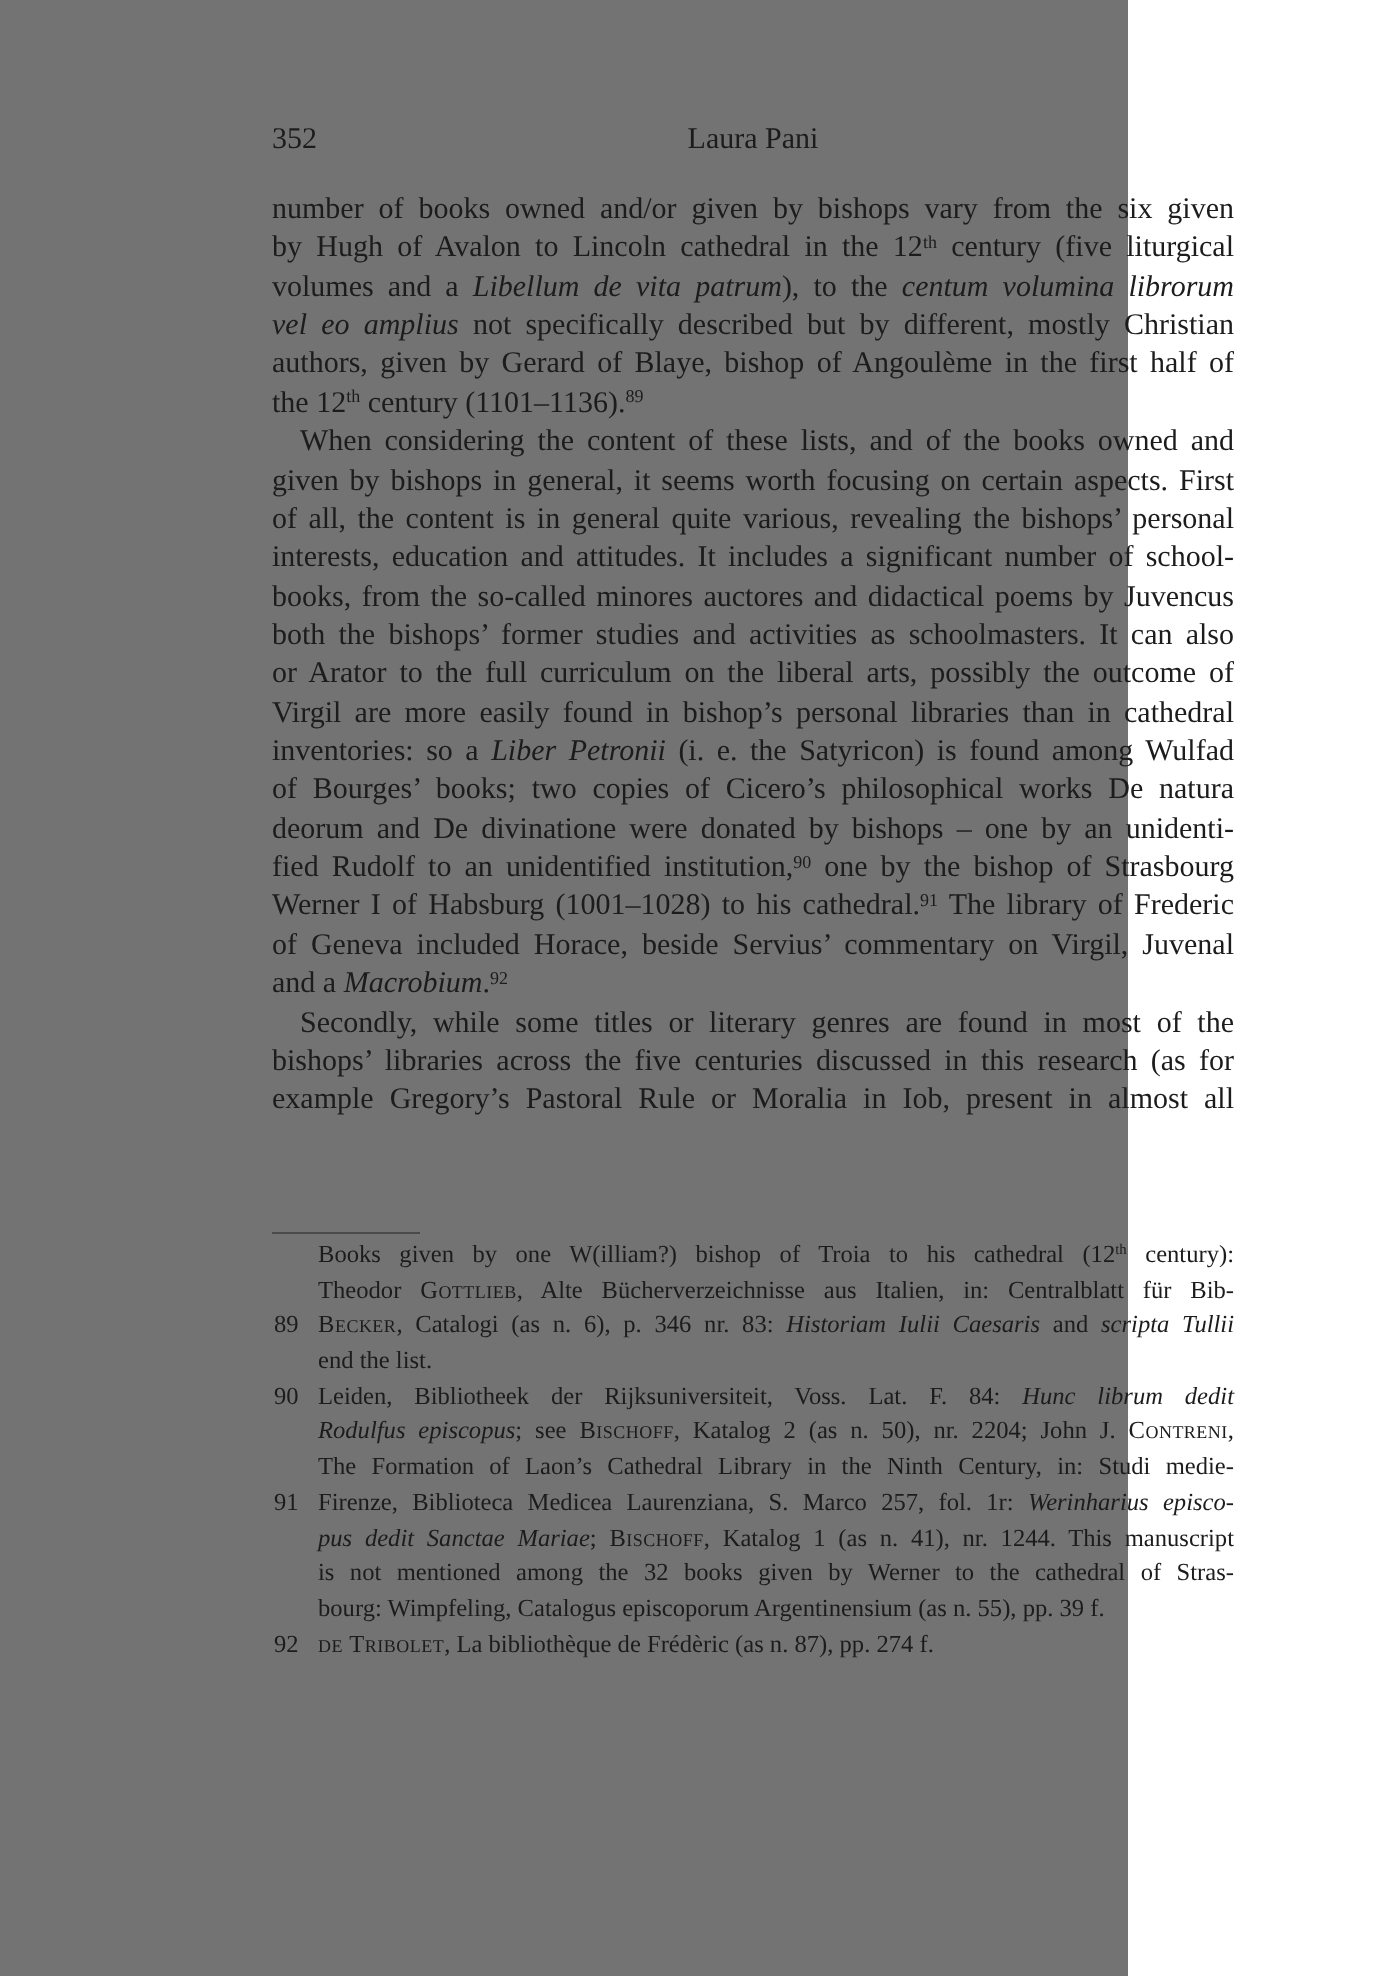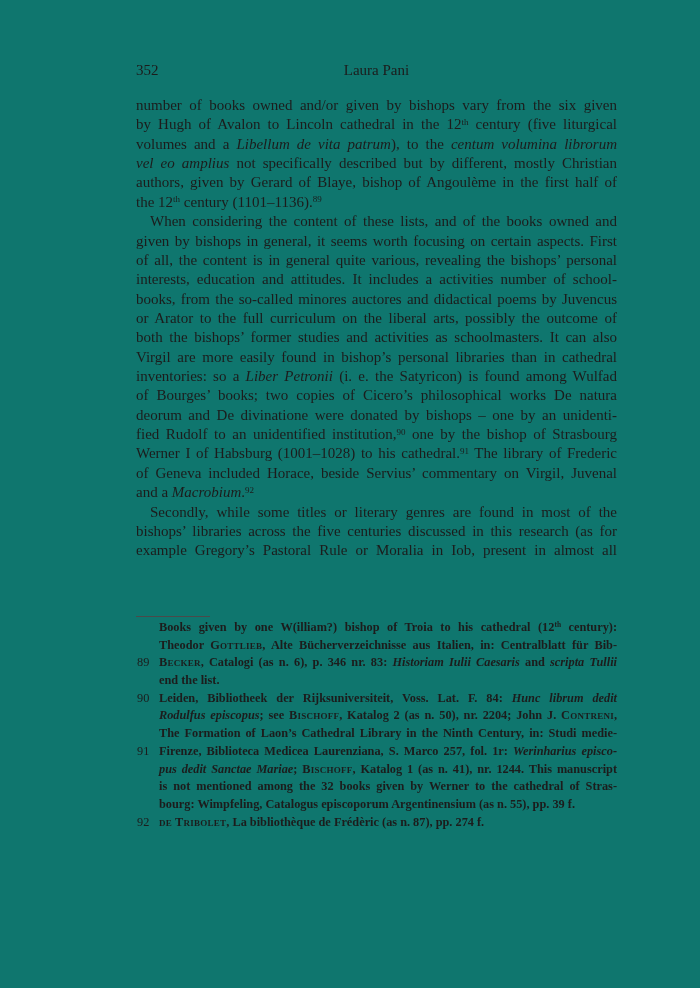--- a/index.html
+++ b/index.html
@@ -1,39 +1,39 @@
 <!DOCTYPE html>
 <html><head>
   <meta charset="utf-8">
   <style>
     html, body { margin: 0; padding: 0; background: #ffffff; }
     body { width: 700px; height: 988px; position: relative; overflow: hidden;
            font-family: "Liberation Serif", "DejaVu Serif", serif; color: #1c1c1c; }
-    .page { position: absolute; left: 0; top: 0; width: 700px; height: 988px; background: #0f766e; }
+    .page { position: absolute; left: 0; top: 0; width: 564px; height: 988px; background: #737373; }
 
     .running-header { position: absolute; left: 136px; top: 61px; width: 481px; height: 19.37px;
                       font-size: 15px; line-height: 19.37px; }
     .page-number { position: absolute; left: 0; top: 0; }
     .running-head { position: absolute; left: 0; right: 0; top: 0; text-align: center; }
 
     .body-text { position: absolute; left: 136px; top: 96px; width: 481px;
                  font-size: 15px; line-height: 19.37px; font-family: Liberation Serif, serif; }
     .ln { height: 19.37px; text-align: justify; text-align-last: justify; overflow: visible; }
     .ln.end { text-align-last: left; }
     .ln.indent { text-indent: 14px; }
 
     .i { font-style: italic; }
     .sc { font-variant: small-caps; letter-spacing: 0.02em; }
     .sup, .ref { font-size: 0.6em; position: relative; top: -0.5em; line-height: 0; vertical-align: baseline; }
 
     .footnote-rule { position: absolute; left: 136px; top: 616px; width: 74px; height: 0;
                      border-top: 1px solid #4a4a4a; }
     .footnotes { position: absolute; left: 159px; top: 619px; width: 458px;
                  font-size: 12.3px; line-height: 17.7px; }
-    .footnotes .ln { height: 17.7px; font-weight: bold; }
+    .footnotes .ln { height: 17.7px; }
     .fn { position: relative; }
     .fn-num { position: absolute; left: -22px; top: 0; height: 17.7px; line-height: 17.7px; }
   </style>
 </head>
 <body>
 
 <div class="page">
   <div class="running-header">
     <span class="page-number">352</span>
     <span class="running-head">Laura Pani</span>
@@ -45,24 +45,24 @@
         <div class="ln"><span>by Hugh of Avalon to Lincoln cathedral in the 12</span><span class="sup">th</span><span> century (five liturgical</span></div>
         <div class="ln"><span>volumes and a </span><span class="i">Libellum de vita patrum</span><span>), to the </span><span class="i">centum volumina librorum</span></div>
         <div class="ln"><span class="i">vel eo amplius</span><span> not specifically described but by different, mostly Christian</span></div>
         <div class="ln"><span>authors, given by Gerard of Blaye, bishop of Angoulème in the first half of</span></div>
         <div class="ln end"><span>the 12</span><span class="sup">th</span><span> century (1101–1136).</span><span class="ref">89</span></div>
       </div>
       <div class="para">
         <div class="ln indent"><span>When considering the content of these lists, and of the books owned and</span></div>
         <div class="ln"><span>given by bishops in general, it seems worth focusing on certain aspects. First</span></div>
         <div class="ln"><span>of all, the content is in general quite various, revealing the bishops’ personal</span></div>
-        <div class="ln"><span>interests, education and attitudes. It includes a activities number of school-</span></div>
+        <div class="ln"><span>interests, education and attitudes. It includes a significant number of school-</span></div>
         <div class="ln"><span>books, from the so-called minores auctores and didactical poems by Juvencus</span></div>
+        <div class="ln"><span>both the bishops’ former studies and activities as schoolmasters. It can also</span></div>
         <div class="ln"><span>or Arator to the full curriculum on the liberal arts, possibly the outcome of</span></div>
-        <div class="ln"><span>both the bishops’ former studies and activities as schoolmasters. It can also</span></div>
         <div class="ln"><span>Virgil are more easily found in bishop’s personal libraries than in cathedral</span></div>
         <div class="ln"><span>inventories: so a </span><span class="i">Liber Petronii</span><span> (i. e. the Satyricon) is found among Wulfad</span></div>
         <div class="ln"><span>of Bourges’ books; two copies of Cicero’s philosophical works De natura</span></div>
         <div class="ln"><span>deorum and De divinatione were donated by bishops – one by an unidenti-</span></div>
         <div class="ln"><span>fied Rudolf to an unidentified institution,</span><span class="ref">90</span><span> one by the bishop of Strasbourg</span></div>
         <div class="ln"><span>Werner I of Habsburg (1001–1028) to his cathedral.</span><span class="ref">91</span><span> The library of Frederic</span></div>
         <div class="ln"><span>of Geneva included Horace, beside Servius’ commentary on Virgil, Juvenal</span></div>
         <div class="ln end"><span>and a </span><span class="i">Macrobium</span><span>.</span><span class="ref">92</span></div>
       </div>
       <div class="para">

